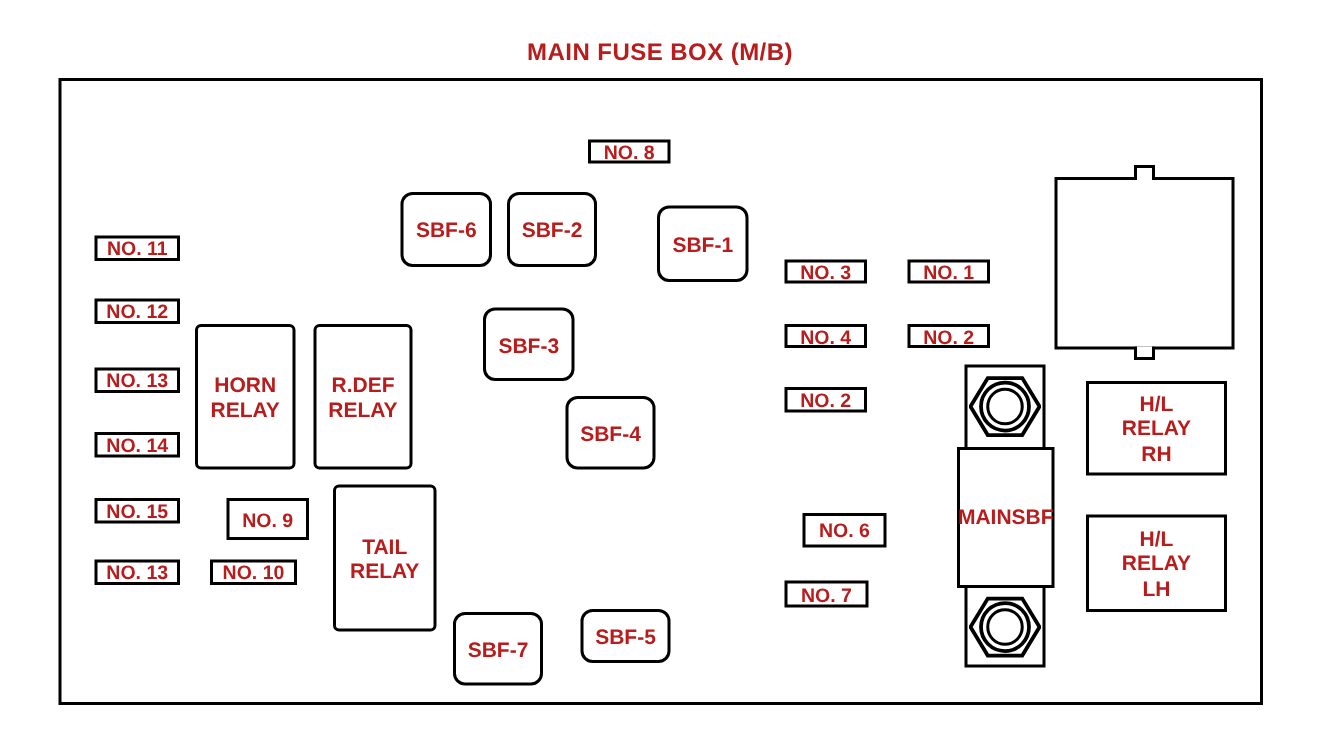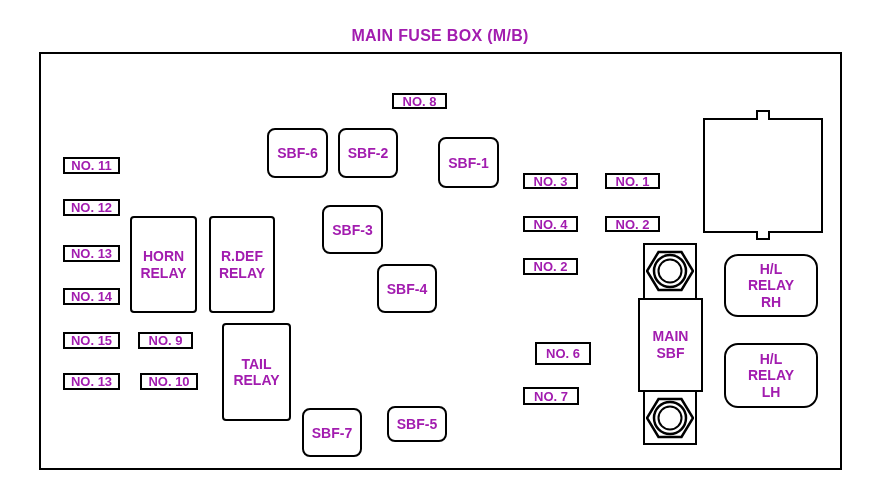--- a/index.html
+++ b/index.html
@@ -2,21 +2,21 @@
 <html><head>
 <meta charset="utf-8">
 <style>
   html, body { margin: 0; padding: 0; background: #ffffff; }
   .stage {
     position: relative;
     width: 880px;
     height: 490px;
     background: #ffffff;
     font-family: "Liberation Sans", sans-serif;
-    color: #a21caf;
+    color: #b91c1c;
     overflow: hidden;
   }
   .diagram-title {
     position: absolute;
     left: 0; top: 27px;
     width: 880px;
     text-align: center;
     font-weight: bold;
     font-size: 16px;
     letter-spacing: 0.3px;
@@ -65,21 +65,21 @@
     display: flex;
     flex-direction: column;
     align-items: center;
     justify-content: center;
     font-weight: bold;
     font-size: 14px;
     line-height: 1.15;
     text-align: center;
     white-space: nowrap;
   }
-  .hl-relay-box { border-radius: 14px; }
+  .hl-relay-box { border-radius: 0; }
   .connector-block {
     position: absolute;
     left: 703px; top: 118px;
     width: 120px; height: 115px;
     border: 2px solid #000;
     box-sizing: border-box;
     background: #ffffff;
   }
   .connector-tab {
     position: absolute;
@@ -103,21 +103,21 @@
   .msbf-stem.bottom { top: 390px; height: 55px; }
   .msbf-main {
     position: absolute;
     left: 638px; top: 298px;
     width: 65px; height: 94px;
     border: 2px solid #000;
     box-sizing: border-box;
     background: #ffffff;
     z-index: 2;
     display: flex;
-    flex-direction: column;
+    flex-direction: row;
     align-items: center;
     justify-content: center;
     font-weight: bold;
     font-size: 14px;
     line-height: 1.25;
     text-align: center;
   }
   .hex-nut {
     position: absolute;
     width: 48px; height: 42px;
@@ -135,21 +135,21 @@
 
   <div class="outer-box"></div>
 
   <div class="no-label" style="left:392px;top:93px;width:55px;height:16px">NO. 8</div>
   <div class="no-label" style="left:63px;top:157px;width:57px;height:17px">NO. 11</div>
   <div class="no-label" style="left:63px;top:199px;width:57px;height:17px">NO. 12</div>
   <div class="no-label" style="left:63px;top:245px;width:57px;height:17px">NO. 13</div>
   <div class="no-label" style="left:63px;top:288px;width:57px;height:17px">NO. 14</div>
   <div class="no-label" style="left:63px;top:332px;width:57px;height:17px">NO. 15</div>
   <div class="no-label" style="left:63px;top:373px;width:57px;height:17px">NO. 13</div>
-  <div class="no-label" style="left:138px;top:332px;width:55px;height:17px">NO. 9</div>
+  <div class="no-label" style="left:151px;top:332px;width:55px;height:28px">NO. 9</div>
   <div class="no-label" style="left:140px;top:373px;width:58px;height:17px">NO. 10</div>
   <div class="no-label" style="left:523px;top:173px;width:55px;height:16px">NO. 3</div>
   <div class="no-label" style="left:605px;top:173px;width:55px;height:16px">NO. 1</div>
   <div class="no-label" style="left:523px;top:216px;width:55px;height:16px">NO. 4</div>
   <div class="no-label" style="left:605px;top:216px;width:55px;height:16px">NO. 2</div>
   <div class="no-label" style="left:523px;top:258px;width:55px;height:17px">NO. 2</div>
   <div class="no-label" style="left:535px;top:342px;width:56px;height:23px">NO. 6</div>
   <div class="no-label" style="left:523px;top:387px;width:56px;height:18px">NO. 7</div>
 
   <div class="sbf-box" style="left:267px;top:128px;width:61px;height:50px">SBF-6</div>

